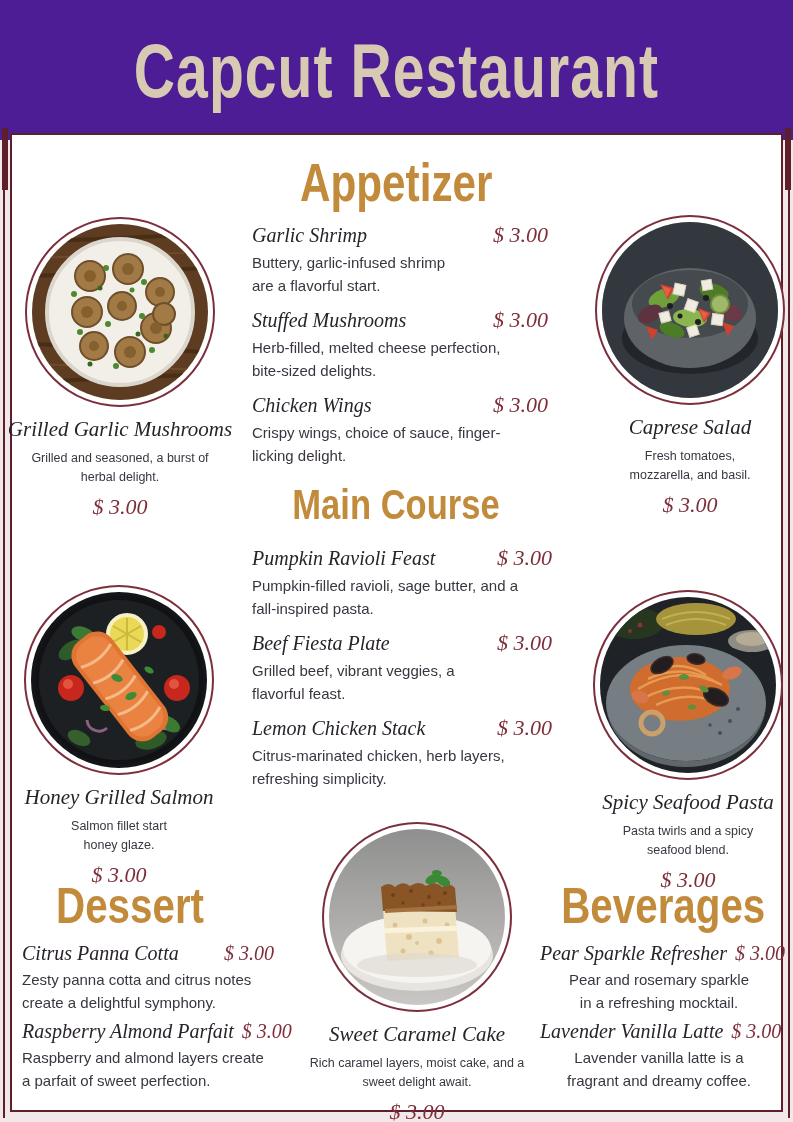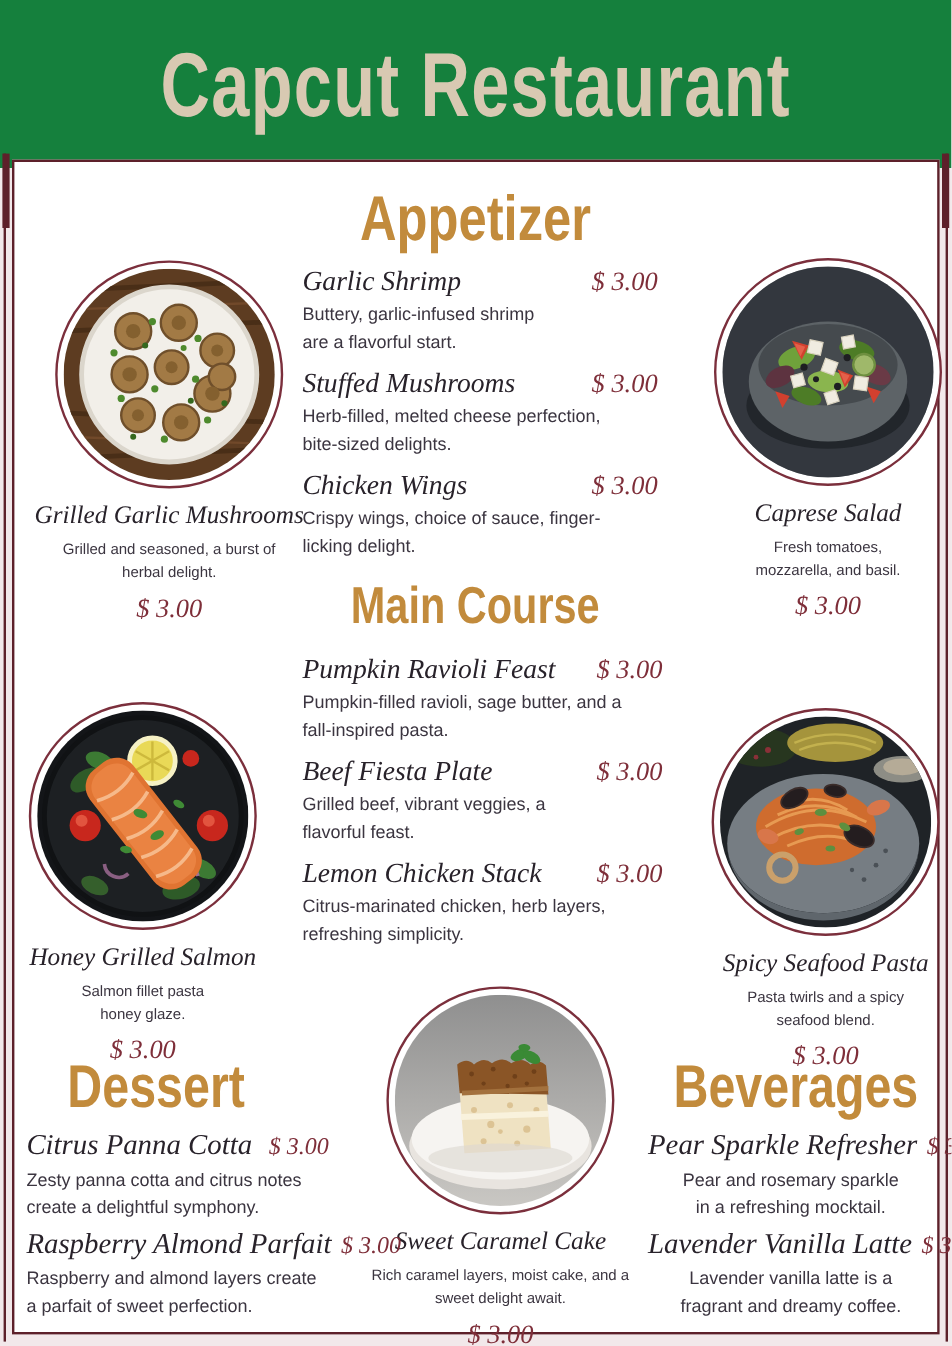--- a/index.html
+++ b/index.html
@@ -1,20 +1,20 @@
 <!DOCTYPE html>
 <html><head>
 <meta charset="utf-8">
 <style>
   html,body{margin:0;padding:0;}
   body{background:#e9dfe1;font-family:"Liberation Sans",sans-serif;}
   .page{position:relative;width:793px;height:1122px;margin:0 auto;background:#f2e8ea;overflow:hidden;}
 
   
-  .header{position:absolute;top:0;left:0;right:0;height:140px;background:#15803d;
+  .header{position:absolute;top:0;left:0;right:0;height:140px;background:#4c1d95;
           display:flex;align-items:center;justify-content:center;}
   .title{font-weight:bold;font-size:56px;color:#d8c9b2;letter-spacing:1px;
          display:inline-block;transform:scale(1.02,1.35);transform-origin:center;white-space:nowrap;}
 
   
   .frame{position:absolute;left:10px;right:10px;top:133px;bottom:10px;background:#ffffff;
          border:2px solid #5d202a;box-sizing:border-box;}
   .edge-line{position:absolute;top:128px;bottom:4px;width:2px;background:#5d202a;}
   .edge-line.left{left:3px}.edge-line.right{right:3px}
   .edge-tab{position:absolute;top:128px;height:62px;width:6px;background:#5d202a;}
@@ -29,36 +29,36 @@
   #bev-heading{left:538px;width:250px;top:882px;font-size:42px;}
 
   
   .menu-list{position:absolute;z-index:3;}
   #app-list{left:252px;top:222px;width:296px;}
   #main-list{left:252px;top:545px;width:300px;}
   #dessert-list{left:22px;top:942px;width:252px;}
   #bev-list{left:540px;top:942px;width:238px;text-align:center;}
   .menu-item{margin-bottom:10px;}
   .item-row{display:flex;justify-content:space-between;align-items:baseline;}
-  .item-name{font-family:"Liberation Serif",serif;font-style:italic;font-size:23px;color:#28222a;white-space:nowrap;}
+  .item-name{font-family:"Liberation Serif",serif;font-style:italic;font-size:20px;color:#28222a;white-space:nowrap;}
   .item-price{font-family:"Liberation Serif",serif;font-style:italic;font-size:22px;color:#7e2e39;margin-left:8px;white-space:nowrap;}
   .item-desc{font-size:15px;color:#3b3540;line-height:1.5;margin-top:4px;white-space:pre-line;}
-  .compact .item-name{font-size:24px;}
+  .compact .item-name{font-size:20px;}
   .compact .item-price{font-size:20px;}
   .compact .menu-item{margin-bottom:6px;}
 
   
   .photo-card{position:absolute;width:230px;text-align:center;z-index:2;}
   .photo-ring{margin:0 auto;width:176px;height:176px;border-radius:50%;border:2px solid #7b2f3c;
               background:#fff;padding:5px;}
   .photo-ring svg{display:block;width:176px;height:176px;border-radius:50%;}
   .photo-title{margin-top:10px;font-family:"Liberation Serif",serif;font-style:italic;font-size:21px;color:#28222a;white-space:nowrap;}
   .photo-desc{margin-top:7px;font-size:12.5px;color:#3b3540;line-height:1.5;white-space:pre-line;}
   .photo-price{margin-top:7px;font-family:"Liberation Serif",serif;font-style:italic;font-size:22px;color:#7e2e39;}
-  #card-mushrooms{left:5px;top:217px;padding-left:21px;}
+  #card-mushrooms{left:5px;top:217px;}
   #card-caprese{left:575px;top:215px;}
   #card-salmon{left:4px;top:585px;}
   #card-pasta{left:573px;top:590px;}
   #card-cake{left:290px;top:810px;}
 </style>
 </head>
 <body>
 
 <div class="page">
 
@@ -330,21 +330,21 @@
               <ellipse cx="86" cy="86" rx="6" ry="3.5" transform="rotate(20 86 86)"></ellipse>
               <ellipse cx="100" cy="104" rx="6" ry="3.5" transform="rotate(-25 100 104)"></ellipse>
               <ellipse cx="74" cy="116" rx="5" ry="3" transform="rotate(10 74 116)"></ellipse>
               <ellipse cx="118" cy="78" rx="5" ry="3" transform="rotate(30 118 78)"></ellipse>
             </g>
         </g>
       </svg>
     </div>
     <figcaption>
       <div class="photo-title">Honey Grilled Salmon</div>
-      <div class="photo-desc">Salmon fillet pasta
+      <div class="photo-desc">Salmon fillet start
 honey glaze.</div>
       <div class="photo-price">$ 3.00</div>
     </figcaption>
   </figure>
 
   <figure class="photo-card" id="card-pasta" style="margin:0;">
     <div class="photo-ring">
       <svg viewBox="0 0 176 176" xmlns="http://www.w3.org/2000/svg">
         <rect width="176" height="176" fill="#1f2327"></rect>
         <ellipse cx="34" cy="26" rx="30" ry="16" fill="#27361f"></ellipse>

